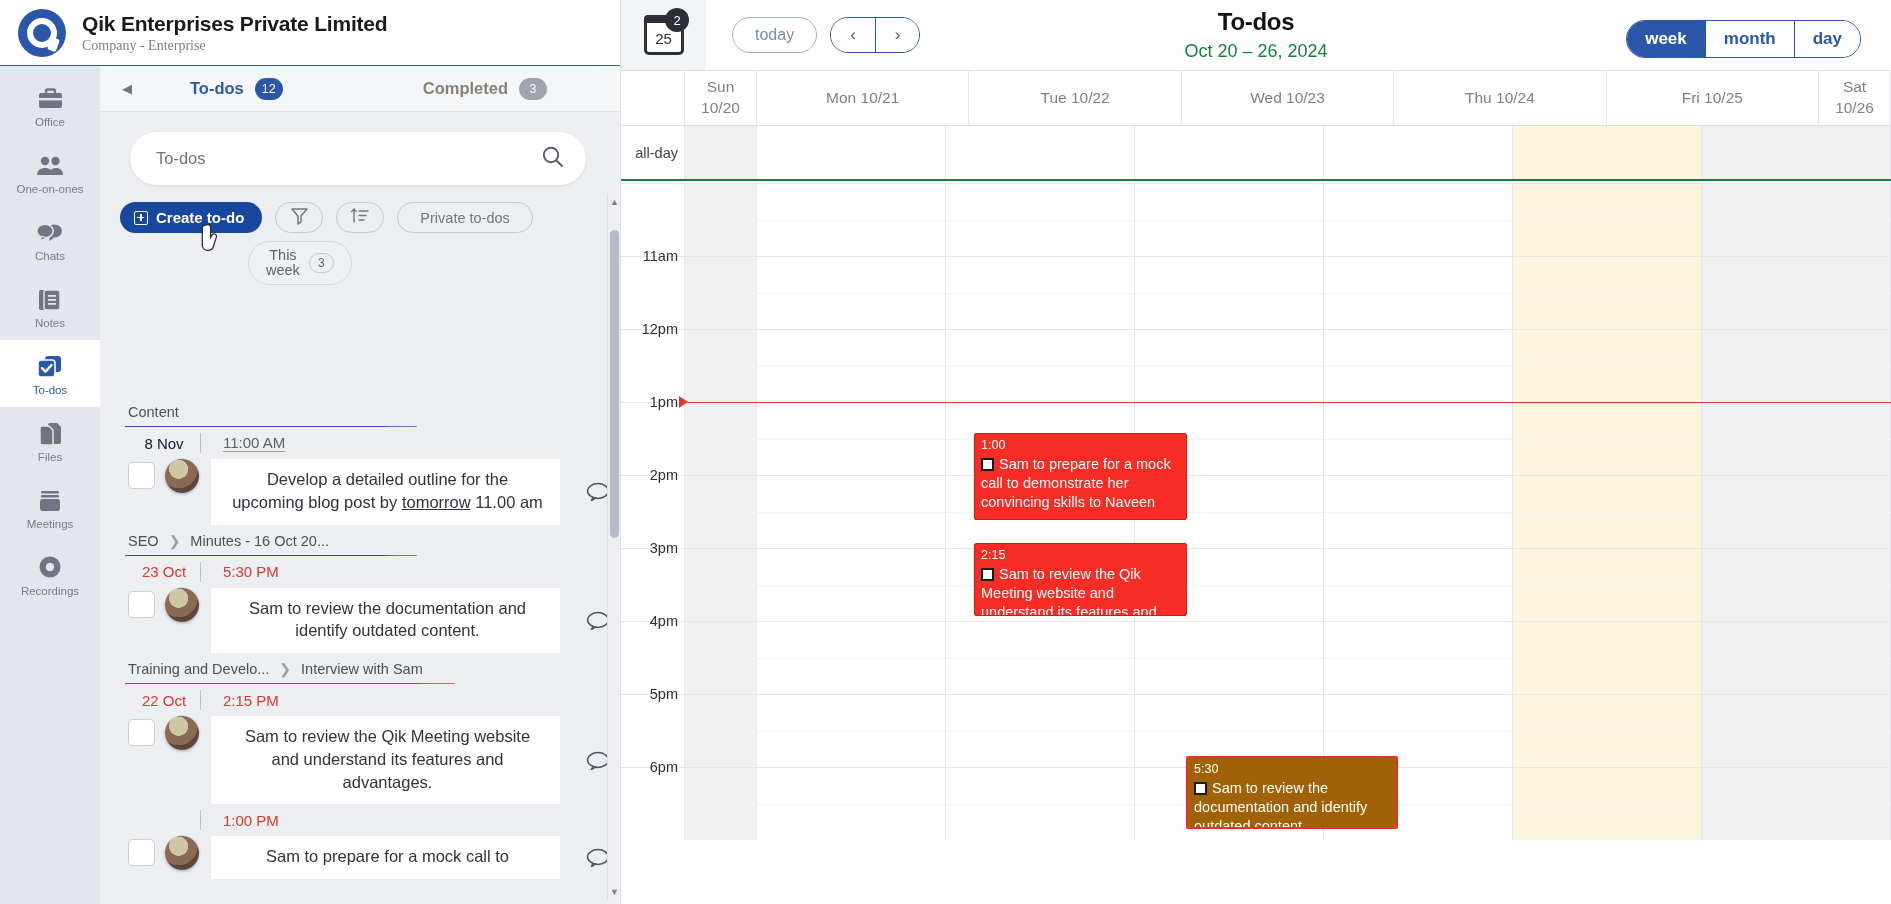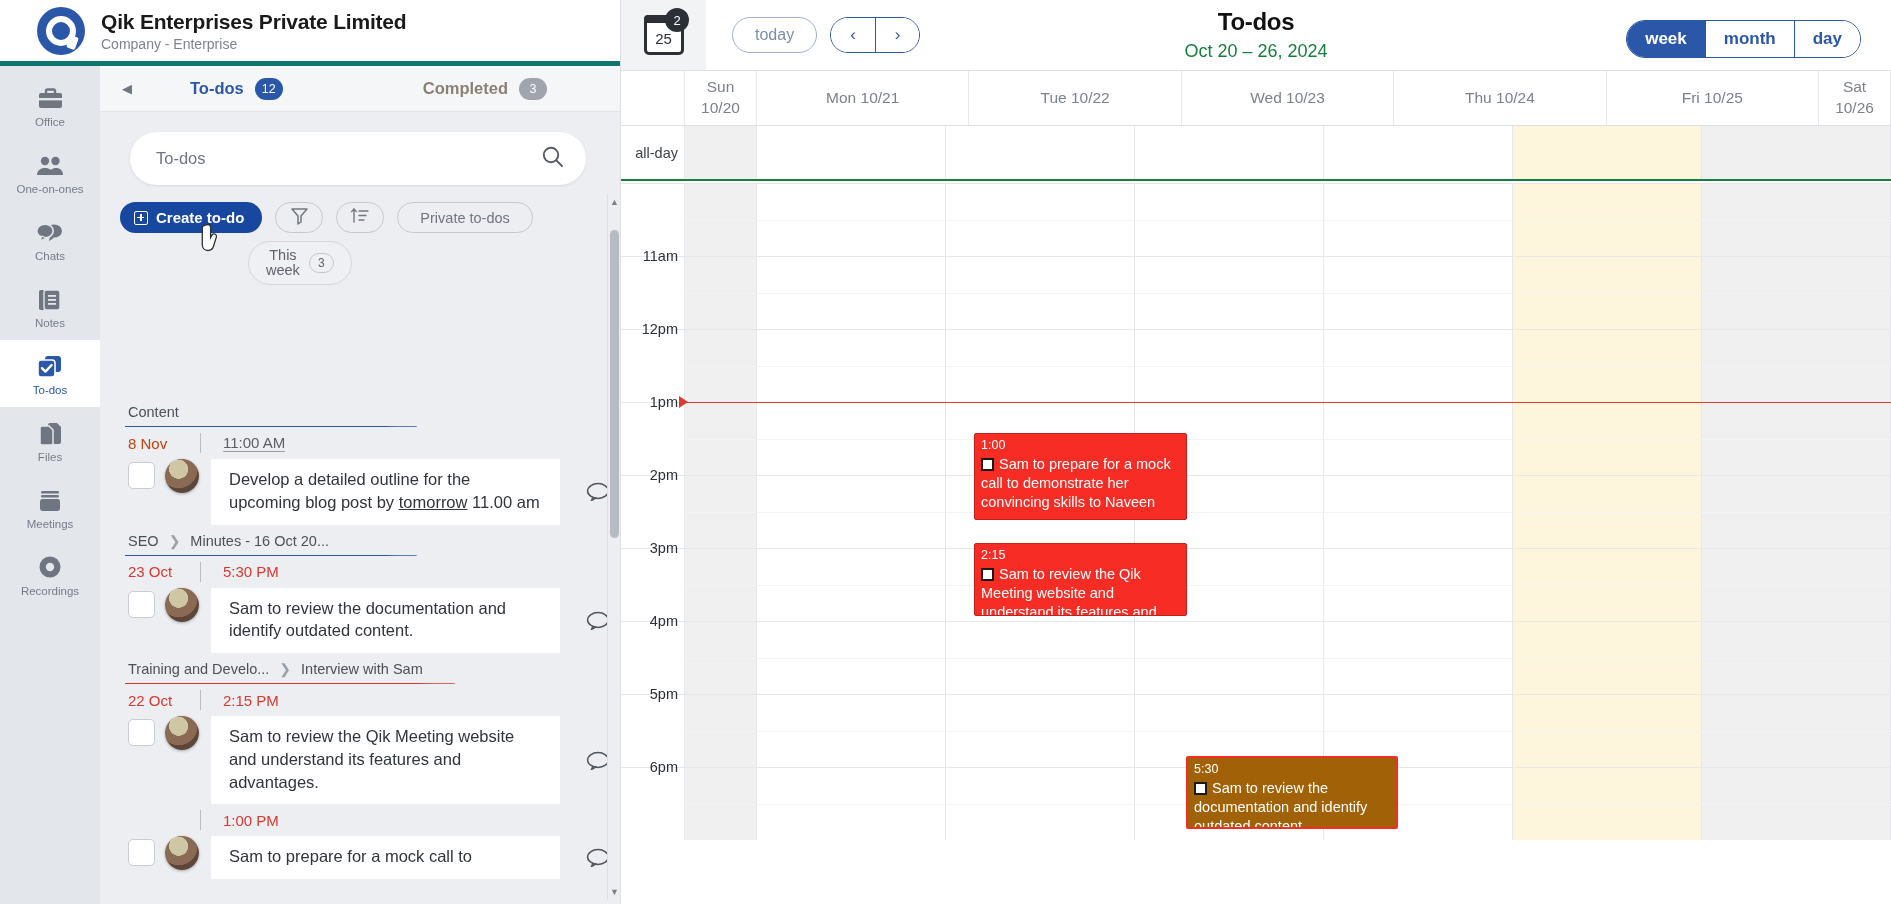--- a/index.html
+++ b/index.html
@@ -9,39 +9,39 @@
     background: #ffffff;
     overflow: hidden;
   }
   .app { position: relative; width: 1891px; height: 904px; display: flex; }
 
   
   .left-wrap { width: 620px; height: 904px; position: relative; background:#eceef2; }
 
   .brandbar {
     height: 66px; background:#ffffff; display:flex; align-items:center;
-    padding-left: 37px; border-bottom: 5px solid #0f766e;
+    padding-left: 18px; border-bottom: 1px solid #0f766e;
   }
   .logo {
     width: 48px; height: 48px; border-radius: 50%;
     background: #2b57a8;
     display:flex; align-items:center; justify-content:center;
     flex: 0 0 48px; position: relative;
   }
   .logo-inner {
     width: 30px; height: 30px; border-radius: 50%;
     border: 6px solid #ffffff; position: relative;
   }
   .logo-inner:after{
     content:""; position:absolute; width:9px; height:13px; background:#ffffff;
     right:-7px; bottom:-9px; transform: rotate(20deg); border-radius:2px;
   }
   .brand-text { margin-left: 16px; }
   .brand-title { font-size: 21px; font-weight: 700; color:#1a1a1a; letter-spacing:-0.2px; }
-  .brand-sub { font-size: 14px; color:#7c8290; margin-top: 2px; }
+  .brand-sub { font-size: 14px; color:#7c8290; margin-top: 2px; font-family: Liberation Serif, serif; }
 
   .left-body { display:flex; height: 838px; }
 
   
   .rail {
     width: 100px; background:#e3e6eb; flex:0 0 100px;
     display:flex; flex-direction:column; padding-top:6px;
   }
   .rail-item {
     height: 67px; display:flex; flex-direction:column;
@@ -109,33 +109,33 @@
     display:flex; align-items:center; gap:9px; padding: 0 17px; cursor:pointer;
   }
   .pill-week .wk-txt { font-size:14.5px; color:#5d636d; line-height:1.05; text-align:center; }
   .pill-week .wk-badge {
     min-width:25px; height:20px; border-radius:10px; border:1px solid #c3c6cd;
     font-size:12px; color:#5d636d; display:flex; align-items:center; justify-content:center;
   }
   .cursor-hand { position:absolute; left:100px; top:36px; }
 
   
-  .list { position:absolute; top:330px; left:0; right:10px; bottom:0; overflow:hidden; }
+  .list { position:absolute; top:330px; left:0; right:10px; bottom:0; overflow:hidden;text-align:center; }
   .group-head {
     display:flex; align-items:center; gap:10px;
     padding: 8px 0 6px 28px; font-size:14.5px; color:#4b5058;
     position:relative;
   }
   .group-head .chev { color:#9aa0a8; font-size:14px; }
   .underline { height:0; border-bottom:1.4px solid #2b57a8; width:292px; margin-left:25px;
                border-bottom-right-radius: 40%; }
   .underline.red { border-bottom-color:#d8342a; width:330px; }
 
   .row-meta { display:flex; align-items:center; padding: 6px 0 0 28px; font-size:15px; }
-  .row-date { width: 72px; color:#c2410c; }
+  .row-date { width: 72px; color:#0f172a; }
   .row-date.red { color:#d8392f; }
   .row-sep { width:1px; height:20px; background:#b9bec6; margin-right: 22px; }
   .row-time { color:#5a6069; border-bottom:1px solid #9aa0a8; }
   .row-time.red { color:#d8392f; border-bottom:none; }
 
   .row-body { display:flex; align-items:flex-start; padding: 6px 0 0 28px; }
   .chk {
     width:27px; height:27px; background:#fff; border:1px solid #c8ccd3; border-radius:5px;
     flex:0 0 27px; cursor:pointer; margin-top:3px;
   }

